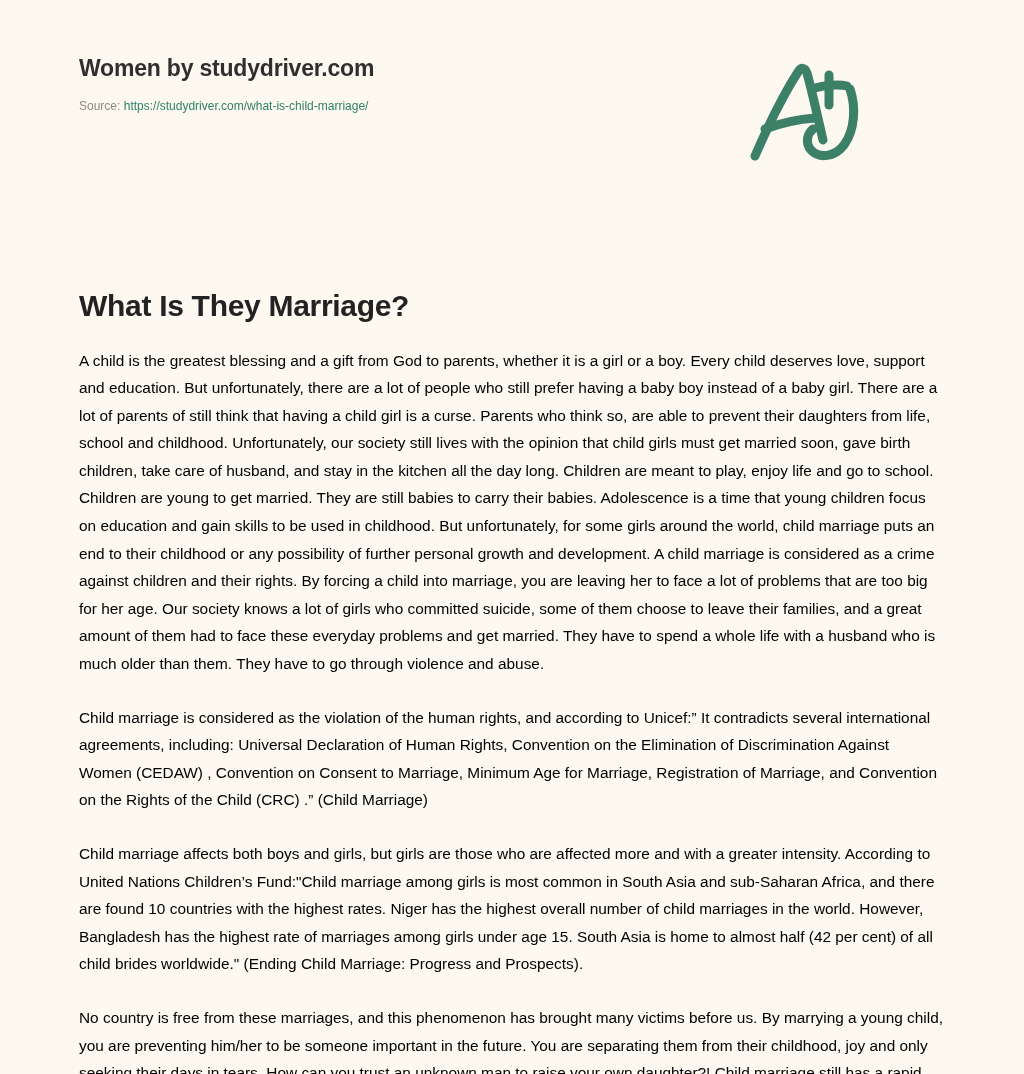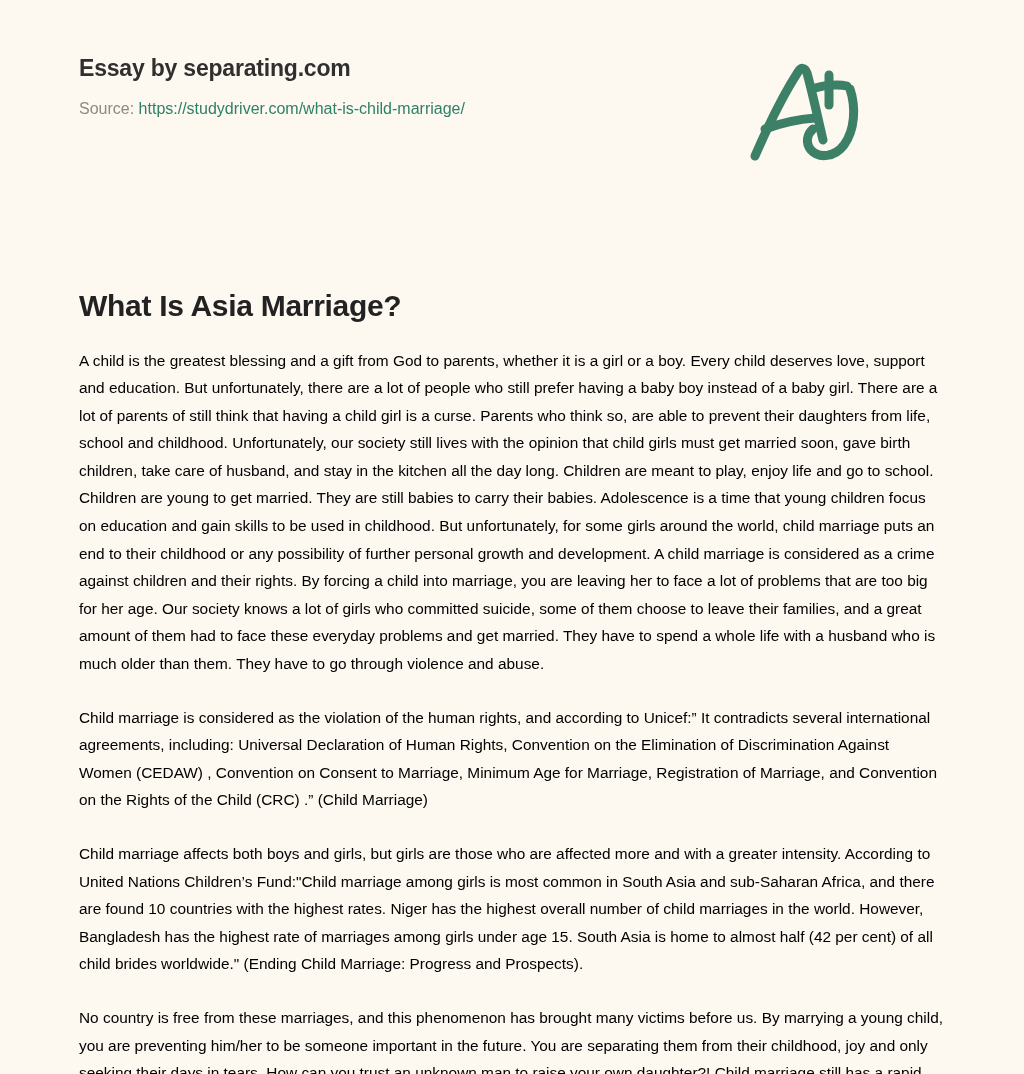--- a/index.html
+++ b/index.html
@@ -28,21 +28,21 @@
   .brand-line {
     font-size: 23px;
     font-weight: bold;
     color: #2f2f2f;
     letter-spacing: -0.2px;
     margin: 0;
     line-height: 1.2;
   }
   .source-line {
     margin-top: 16px;
-    font-size: 16px;
+    font-size: 12px;
     line-height: 1.3;
     color: #8d8a85;
     white-space: nowrap;
   }
   .source-label {
     color: #8d8a85;
   }
   .source-url {
     color: #2f8068;
     text-decoration: none;
@@ -82,40 +82,40 @@
   .body-copy p:last-child {
     margin-bottom: 0;
   }
 </style>
 </head>
 <body>
 
 <div class="page">
 
   <div class="header">
-    <div class="brand-line">Essay by separating.com</div>
+    <div class="brand-line">Women by studydriver.com</div>
     <div class="source-line">
       <span class="source-label">Source:</span>
       <a class="source-url" href="#">https://studydriver.com/what-is-child-marriage/</a>
     </div>
 
     <div class="logo">
       <svg viewBox="0 0 130 120" xmlns="http://www.w3.org/2000/svg" aria-hidden="true">
         <g fill="none" stroke="#3d8068" stroke-width="9" stroke-linecap="round" stroke-linejoin="round">
           <path d="M12 101 C 22 78, 40 40, 55 17 C 58 12, 62 12, 64 18 C 70 40, 76 68, 80 85"></path>
           <path d="M22 74 C 38 68, 58 64, 72 63"></path>
           <path d="M86 20 L 86 50"></path>
           <path d="M72 33 C 82 30, 96 29, 104 31"></path>
           <path d="M107 34 C 113 52, 112 75, 101 90 C 92 102, 76 104, 68 95 C 62 88, 64 79, 70 74"></path>
         </g>
       </svg>
     </div>
   </div>
 
-  <h1 class="title">What Is Asia Marriage?</h1>
+  <h1 class="title">What Is They Marriage?</h1>
 
   <div class="body-copy">
     <p> A child is the greatest blessing and a gift from God to parents, whether it is a girl or a boy. Every child deserves love, support and education. But unfortunately, there are a lot of people who still prefer having a baby boy instead of a baby girl. There are a lot of parents of still think that having a child girl is a curse. Parents who think so, are able to prevent their daughters from life, school and childhood. Unfortunately, our society still lives with the opinion that child girls must get married soon, gave birth children, take care of husband, and stay in the kitchen all the day long. Children are meant to play, enjoy life and go to school. Children are young to get married. They are still babies to carry their babies. Adolescence is a time that young children focus on education and gain skills to be used in childhood. But unfortunately, for some girls around the world, child marriage puts an end to their childhood or any possibility of further personal growth and development. A child marriage is considered as a crime against children and their rights. By forcing a child into marriage, you are leaving her to face a lot of problems that are too big for her age. Our society knows a lot of girls who committed suicide, some of them choose to leave their families, and a great amount of them had to face these everyday problems and get married. They have to spend a whole life with a husband who is much older than them. They have to go through violence and abuse.</p>
     <p>Child marriage is considered as the violation of the human rights, and according to Unicef:” It contradicts several international agreements, including: Universal Declaration of Human Rights, Convention on the Elimination of Discrimination Against Women (CEDAW) , Convention on Consent to Marriage, Minimum Age for Marriage, Registration of Marriage, and Convention on the Rights of the Child (CRC) .” (Child Marriage)</p>
     <p>Child marriage affects both boys and girls, but girls are those who are affected more and with a greater intensity. According to United Nations Children’s Fund:"Child marriage among girls is most common in South Asia and sub-Saharan Africa, and there are found 10 countries with the highest rates. Niger has the highest overall number of child marriages in the world. However, Bangladesh has the highest rate of marriages among girls under age 15. South Asia is home to almost half (42 per cent) of all child brides worldwide." (Ending Child Marriage: Progress and Prospects).</p>
     <p>No country is free from these marriages, and this phenomenon has brought many victims before us. By marrying a young child, you are preventing him/her to be someone important in the future. You are separating them from their childhood, joy and only seeking their days in tears. How can you trust an unknown man to raise your own daughter?! Child marriage still has a rapid progress around the world, but we have to stop this phenomenon for the bright future of our children and c</p>
   </div>
 
 </div>
 

